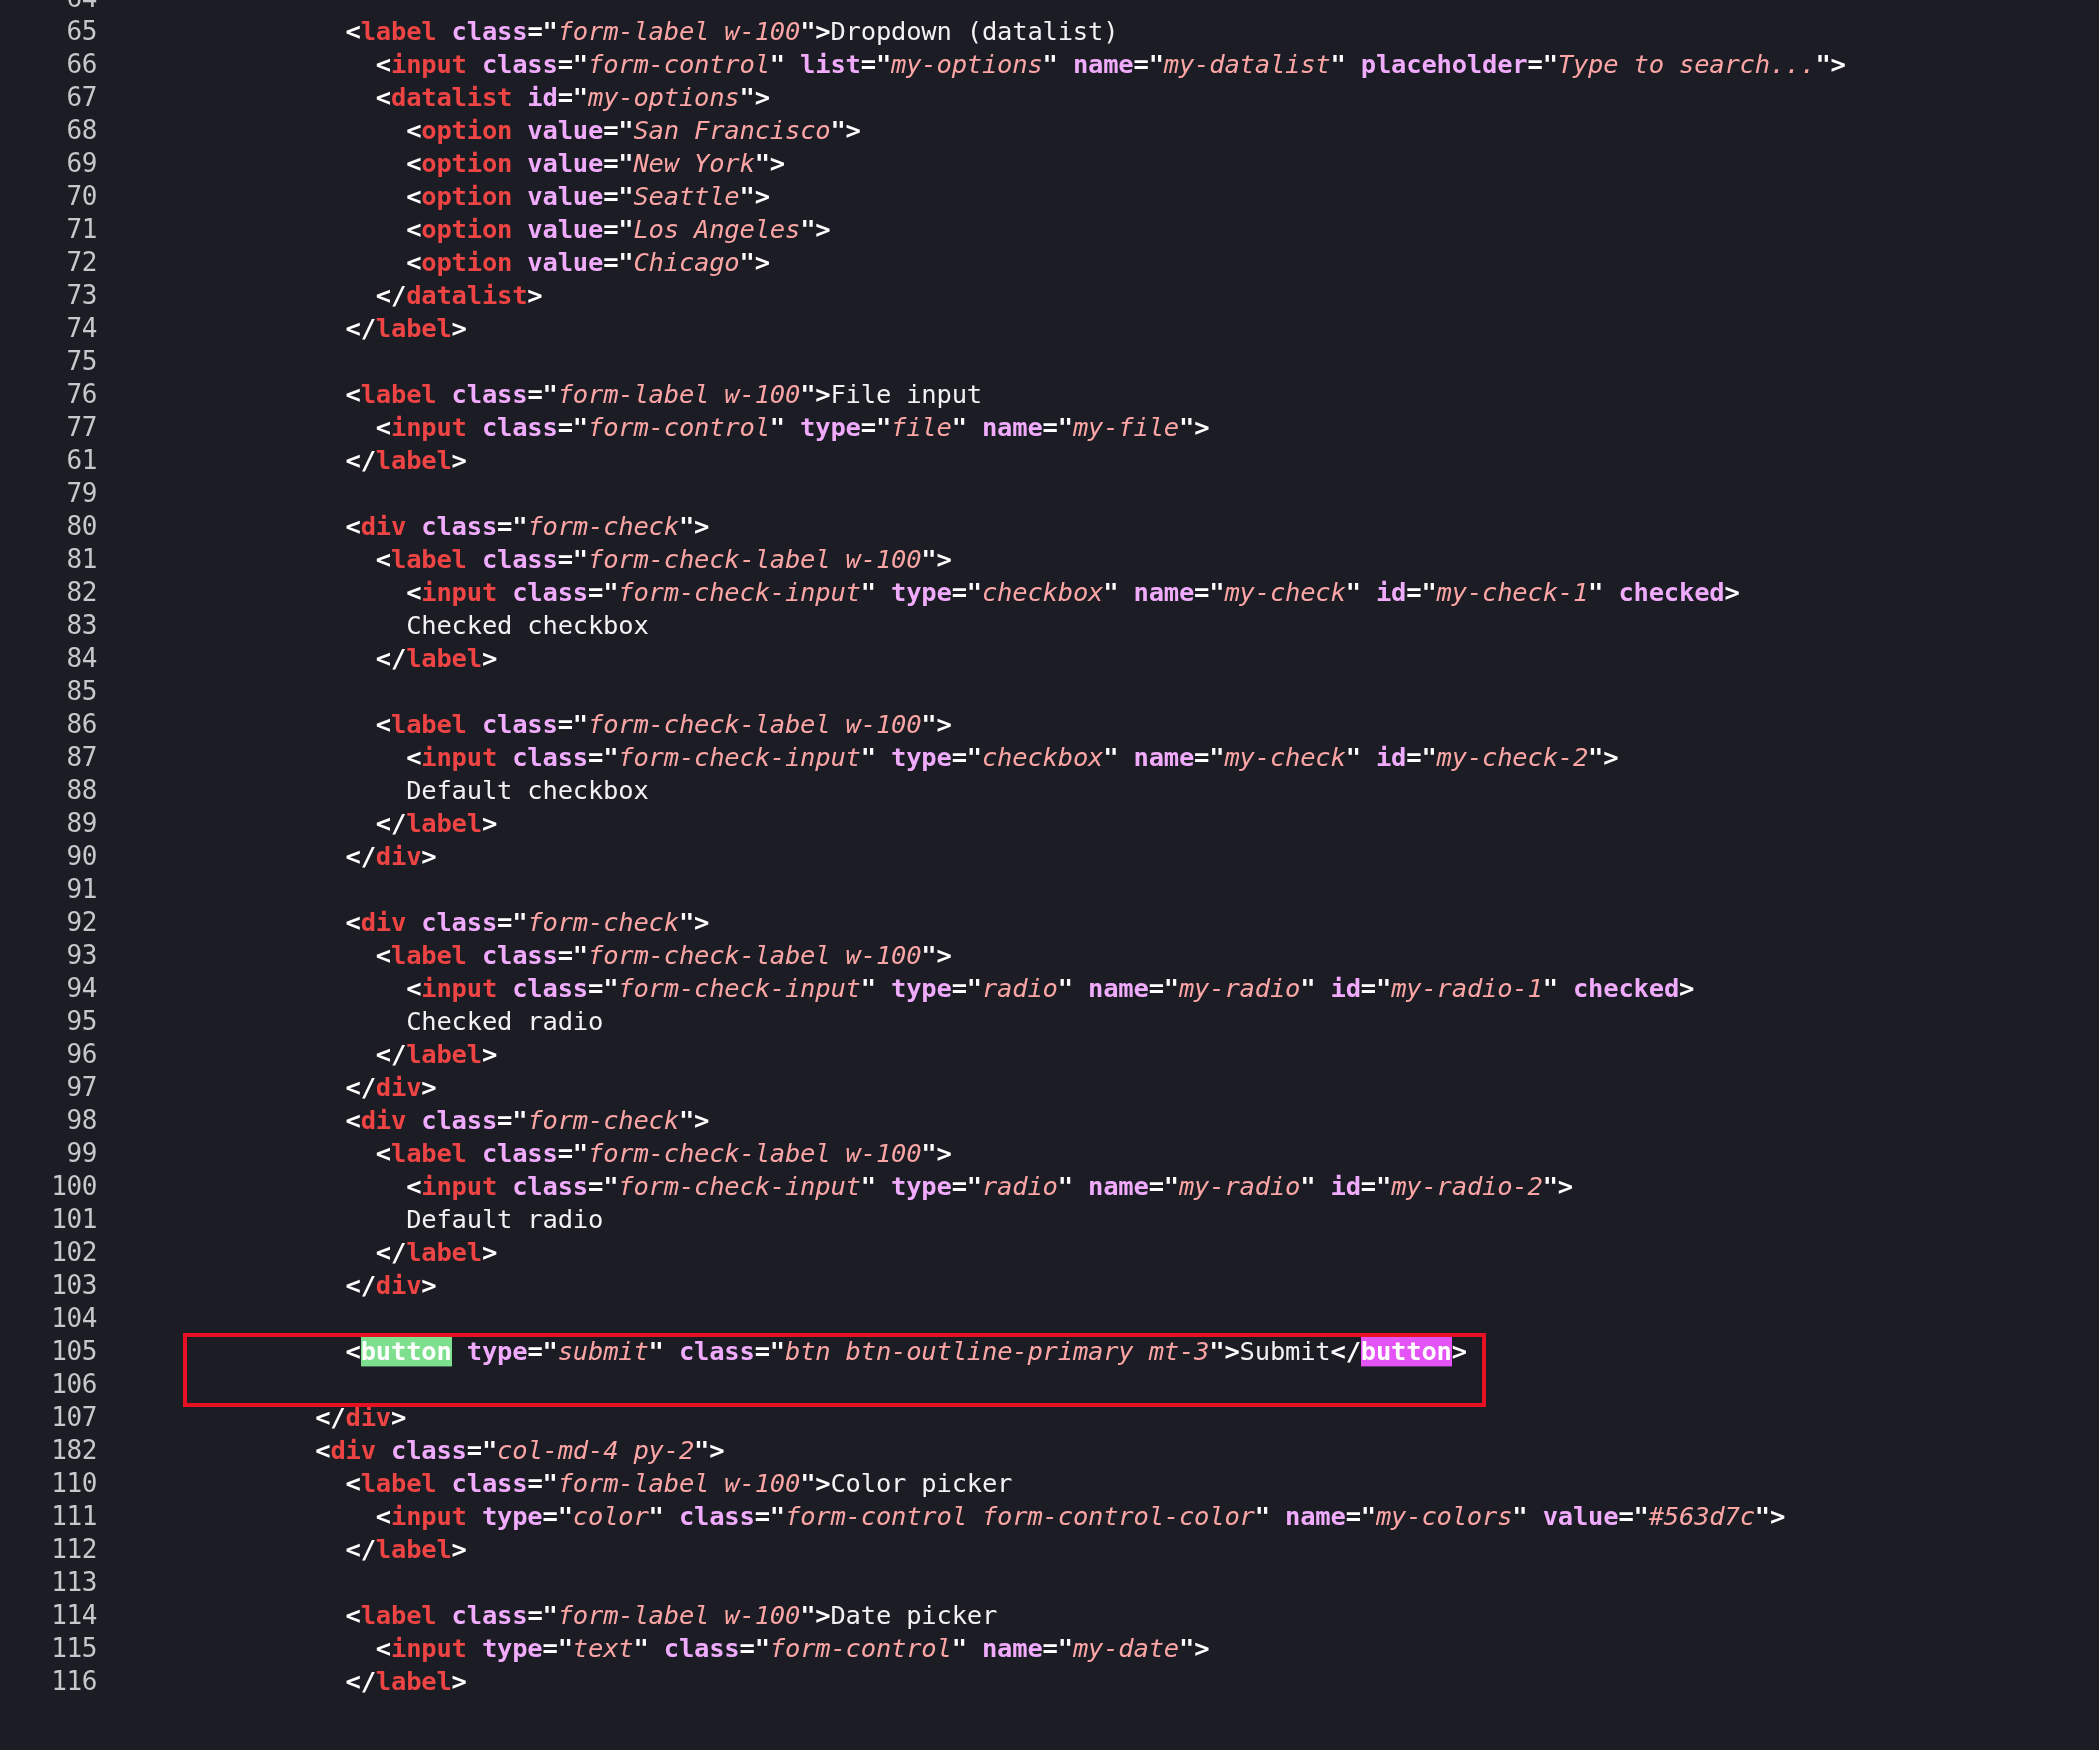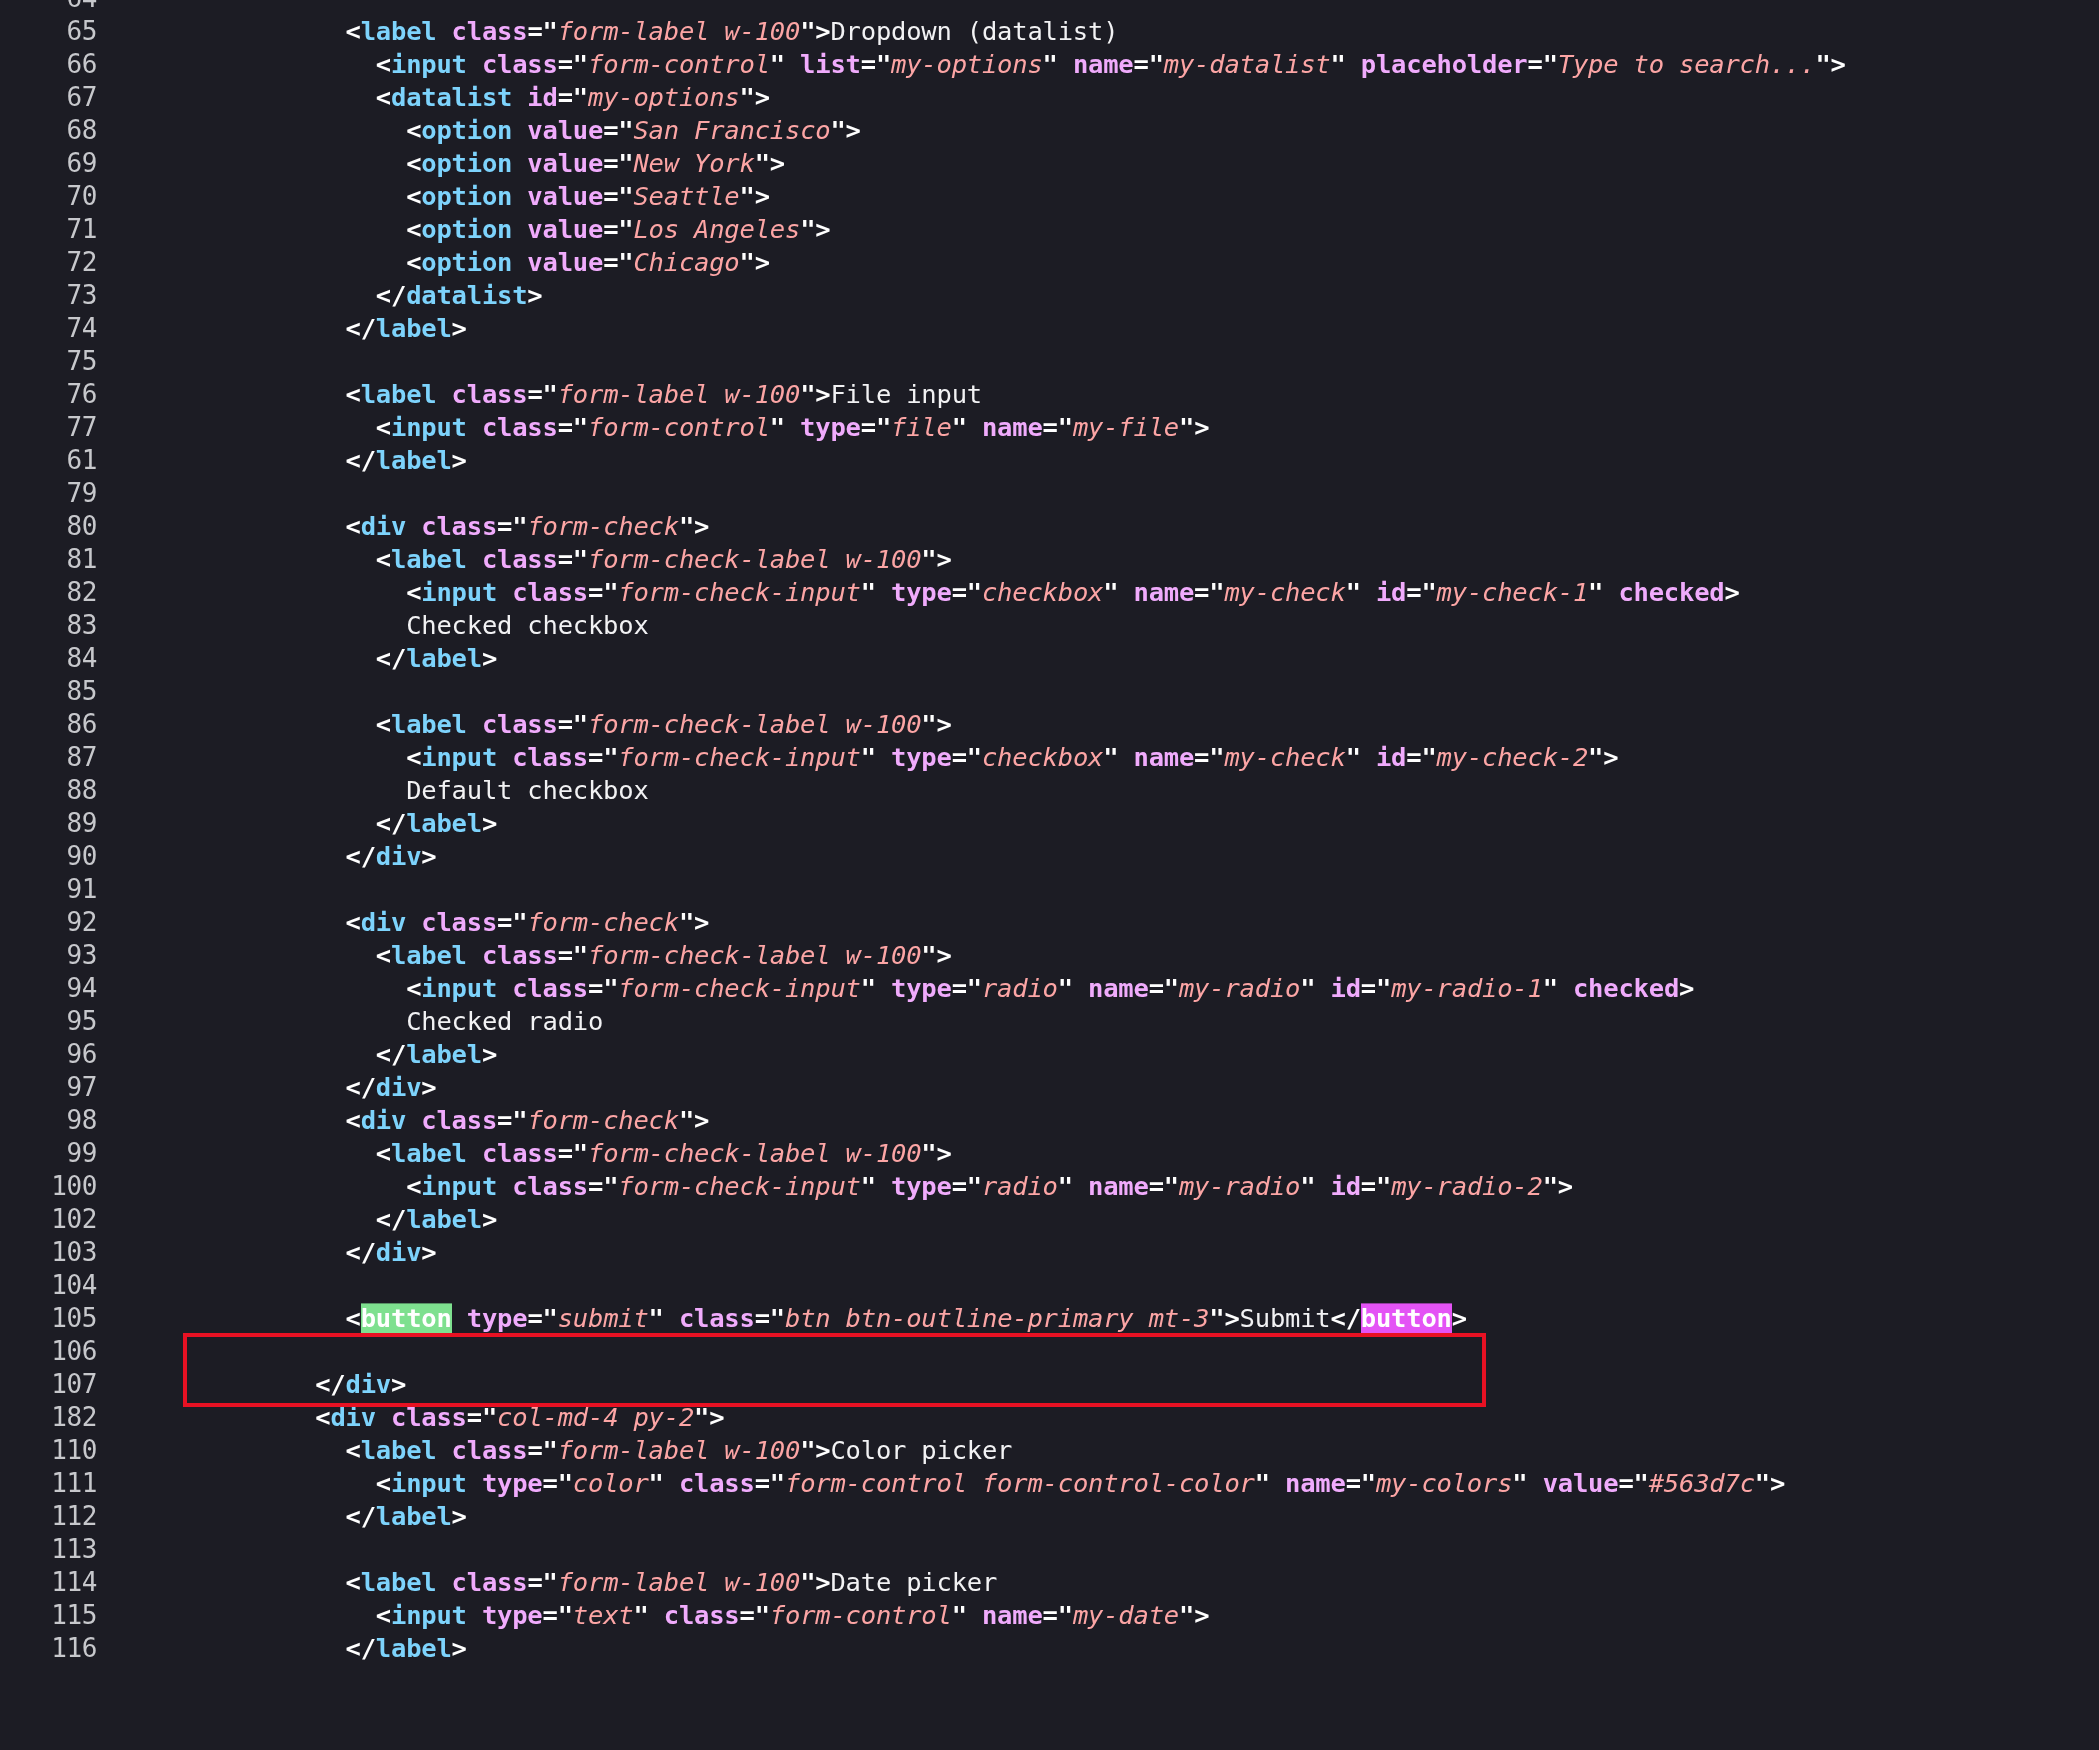--- a/index.html
+++ b/index.html
@@ -48,21 +48,21 @@
   .lcode {
     flex: 1 1 auto;
     padding-left: 97px;
     font-size: 25.5px;
     color: #ffffff;
     white-space: pre;
     letter-spacing: -0.2px;
   }
   
   .t-punct  { color: #ffffff; font-weight: 700; }
-  .t-tag    { color: #7dd3fc; font-weight: 700; }
+  .t-tag    { color: #ef4444; font-weight: 700; }
   .t-attr   { color: #f0abfc; font-weight: 700; }
   .t-eq     { color: #ffffff; font-weight: 700; }
   .t-quote  { color: #ffffff; font-weight: 700; }
   .t-val    { color: #fca5a5; font-weight: 400; font-style: italic; }
   .t-text   { color: #f2f2f4; font-weight: 400; }
 
   .hl-green {
     background: #7ee08f;
     color: #ffffff;
     font-weight: 700;
@@ -115,20 +115,21 @@
       <div class="line"><div class="lnum">91</div><div class="lcode">&nbsp;</div></div>
       <div class="line"><div class="lnum">92</div><div class="lcode"><span class="t-punct">          &lt;</span><span class="t-tag">div</span><span class="t-attr"> class</span><span class="t-eq">=</span><span class="t-quote">"</span><span class="t-val">form-check</span><span class="t-quote">"</span><span class="t-punct">&gt;</span></div></div>
       <div class="line"><div class="lnum">93</div><div class="lcode"><span class="t-punct">            &lt;</span><span class="t-tag">label</span><span class="t-attr"> class</span><span class="t-eq">=</span><span class="t-quote">"</span><span class="t-val">form-check-label w-100</span><span class="t-quote">"</span><span class="t-punct">&gt;</span></div></div>
       <div class="line"><div class="lnum">94</div><div class="lcode"><span class="t-punct">              &lt;</span><span class="t-tag">input</span><span class="t-attr"> class</span><span class="t-eq">=</span><span class="t-quote">"</span><span class="t-val">form-check-input</span><span class="t-quote">"</span><span class="t-attr"> type</span><span class="t-eq">=</span><span class="t-quote">"</span><span class="t-val">radio</span><span class="t-quote">"</span><span class="t-attr"> name</span><span class="t-eq">=</span><span class="t-quote">"</span><span class="t-val">my-radio</span><span class="t-quote">"</span><span class="t-attr"> id</span><span class="t-eq">=</span><span class="t-quote">"</span><span class="t-val">my-radio-1</span><span class="t-quote">"</span><span class="t-attr"> checked</span><span class="t-punct">&gt;</span></div></div>
       <div class="line"><div class="lnum">95</div><div class="lcode"><span class="t-text">              Checked radio</span></div></div>
       <div class="line"><div class="lnum">96</div><div class="lcode"><span class="t-punct">            &lt;/</span><span class="t-tag">label</span><span class="t-punct">&gt;</span></div></div>
       <div class="line"><div class="lnum">97</div><div class="lcode"><span class="t-punct">          &lt;/</span><span class="t-tag">div</span><span class="t-punct">&gt;</span></div></div>
       <div class="line"><div class="lnum">98</div><div class="lcode"><span class="t-punct">          &lt;</span><span class="t-tag">div</span><span class="t-attr"> class</span><span class="t-eq">=</span><span class="t-quote">"</span><span class="t-val">form-check</span><span class="t-quote">"</span><span class="t-punct">&gt;</span></div></div>
       <div class="line"><div class="lnum">99</div><div class="lcode"><span class="t-punct">            &lt;</span><span class="t-tag">label</span><span class="t-attr"> class</span><span class="t-eq">=</span><span class="t-quote">"</span><span class="t-val">form-check-label w-100</span><span class="t-quote">"</span><span class="t-punct">&gt;</span></div></div>
       <div class="line"><div class="lnum">100</div><div class="lcode"><span class="t-punct">              &lt;</span><span class="t-tag">input</span><span class="t-attr"> class</span><span class="t-eq">=</span><span class="t-quote">"</span><span class="t-val">form-check-input</span><span class="t-quote">"</span><span class="t-attr"> type</span><span class="t-eq">=</span><span class="t-quote">"</span><span class="t-val">radio</span><span class="t-quote">"</span><span class="t-attr"> name</span><span class="t-eq">=</span><span class="t-quote">"</span><span class="t-val">my-radio</span><span class="t-quote">"</span><span class="t-attr"> id</span><span class="t-eq">=</span><span class="t-quote">"</span><span class="t-val">my-radio-2</span><span class="t-quote">"</span><span class="t-punct">&gt;</span></div></div>
+      <div class="line"><div class="lnum">101</div><div class="lcode"><span class="t-text">              Default radio</span></div></div>
       <div class="line"><div class="lnum">102</div><div class="lcode"><span class="t-punct">            &lt;/</span><span class="t-tag">label</span><span class="t-punct">&gt;</span></div></div>
       <div class="line"><div class="lnum">103</div><div class="lcode"><span class="t-punct">          &lt;/</span><span class="t-tag">div</span><span class="t-punct">&gt;</span></div></div>
       <div class="line"><div class="lnum">104</div><div class="lcode">&nbsp;</div></div>
       <div class="line"><div class="lnum">105</div><div class="lcode"><span class="t-punct">          &lt;</span><span class="hl-green">button</span><span class="t-attr"> type</span><span class="t-eq">=</span><span class="t-quote">"</span><span class="t-val">submit</span><span class="t-quote">"</span><span class="t-attr"> class</span><span class="t-eq">=</span><span class="t-quote">"</span><span class="t-val">btn btn-outline-primary mt-3</span><span class="t-quote">"</span><span class="t-punct">&gt;</span><span class="t-text">Submit</span><span class="t-punct">&lt;/</span><span class="hl-magenta">button</span><span class="t-punct">&gt;</span></div></div>
       <div class="line"><div class="lnum">106</div><div class="lcode">&nbsp;</div></div>
       <div class="line"><div class="lnum">107</div><div class="lcode"><span class="t-punct">        &lt;/</span><span class="t-tag">div</span><span class="t-punct">&gt;</span></div></div>
       <div class="line"><div class="lnum">182</div><div class="lcode"><span class="t-punct">        &lt;</span><span class="t-tag">div</span><span class="t-attr"> class</span><span class="t-eq">=</span><span class="t-quote">"</span><span class="t-val">col-md-4 py-2</span><span class="t-quote">"</span><span class="t-punct">&gt;</span></div></div>
       <div class="line"><div class="lnum">110</div><div class="lcode"><span class="t-punct">          &lt;</span><span class="t-tag">label</span><span class="t-attr"> class</span><span class="t-eq">=</span><span class="t-quote">"</span><span class="t-val">form-label w-100</span><span class="t-quote">"</span><span class="t-punct">&gt;</span><span class="t-text">Color picker</span></div></div>
       <div class="line"><div class="lnum">111</div><div class="lcode"><span class="t-punct">            &lt;</span><span class="t-tag">input</span><span class="t-attr"> type</span><span class="t-eq">=</span><span class="t-quote">"</span><span class="t-val">color</span><span class="t-quote">"</span><span class="t-attr"> class</span><span class="t-eq">=</span><span class="t-quote">"</span><span class="t-val">form-control form-control-color</span><span class="t-quote">"</span><span class="t-attr"> name</span><span class="t-eq">=</span><span class="t-quote">"</span><span class="t-val">my-colors</span><span class="t-quote">"</span><span class="t-attr"> value</span><span class="t-eq">=</span><span class="t-quote">"</span><span class="t-val">#563d7c</span><span class="t-quote">"</span><span class="t-punct">&gt;</span></div></div>
       <div class="line"><div class="lnum">112</div><div class="lcode"><span class="t-punct">          &lt;/</span><span class="t-tag">label</span><span class="t-punct">&gt;</span></div></div>

